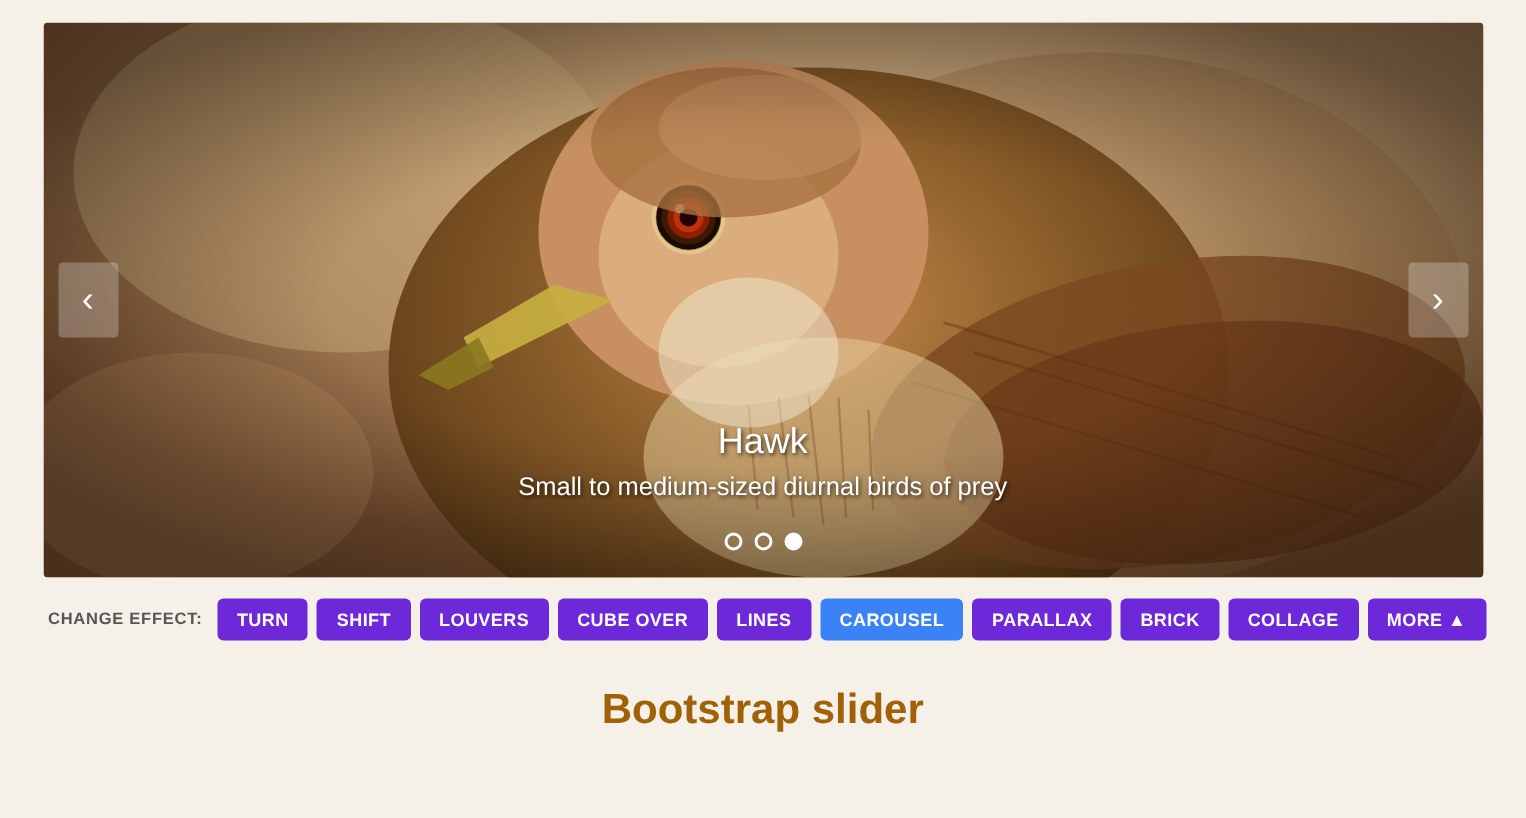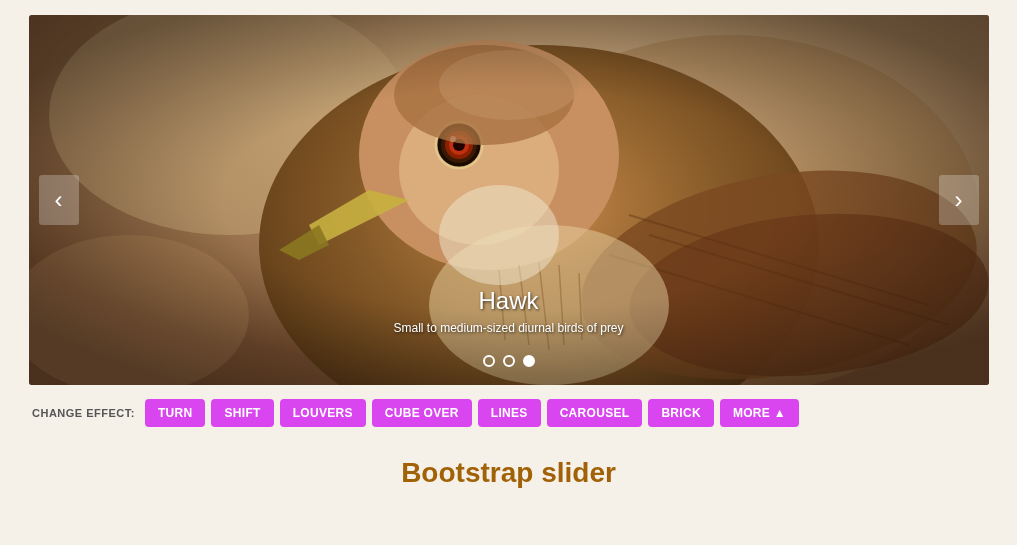--- a/index.html
+++ b/index.html
@@ -53,21 +53,21 @@
       color: white;
       text-shadow: 1px 1px 3px rgba(0,0,0,0.7);
       width: 400px;
     }
     .carousel-caption h3 {
       font-size: 24px;
       font-weight: normal;
       margin-bottom: 6px;
     }
     .carousel-caption p {
-      font-size: 12px;
+      font-size: 17px;
       font-weight: normal;
     }
 
     
     .carousel-dots {
       position: absolute;
       bottom: 18px;
       left: 50%;
       transform: translateX(-50%);
       display: flex;
@@ -116,34 +116,34 @@
     }
     .effects-label {
       font-size: 11px;
       font-weight: bold;
       color: #555;
       letter-spacing: 0.5px;
       white-space: nowrap;
       margin-right: 4px;
     }
     .effect-btn {
-      background-color: #d946ef;
+      background-color: #6d28d9;
       color: white;
       border: none;
       border-radius: 4px;
       padding: 7px 13px;
       font-size: 12px;
       font-weight: bold;
       cursor: pointer;
       white-space: nowrap;
       text-transform: uppercase;
       letter-spacing: 0.3px;
     }
     .effect-btn.active {
-      background-color: #d946ef;
+      background-color: #3b82f6;
     }
 
     
     .page-title {
       text-align: center;
       font-size: 28px;
       font-weight: bold;
       color: #a16207;
       padding: 16px 0 10px;
     }
@@ -242,17 +242,19 @@
 </div>
 
 <div class="effects-row">
   <span class="effects-label">CHANGE EFFECT:</span>
   <button class="effect-btn">TURN</button>
   <button class="effect-btn">SHIFT</button>
   <button class="effect-btn">LOUVERS</button>
   <button class="effect-btn">CUBE OVER</button>
   <button class="effect-btn">LINES</button>
   <button class="effect-btn active">CAROUSEL</button>
+  <button class="effect-btn">PARALLAX</button>
   <button class="effect-btn">BRICK</button>
+  <button class="effect-btn">COLLAGE</button>
   <button class="effect-btn">MORE ▲</button>
 </div>
 
 <div class="page-title">Bootstrap slider</div>
 
 </body></html>

